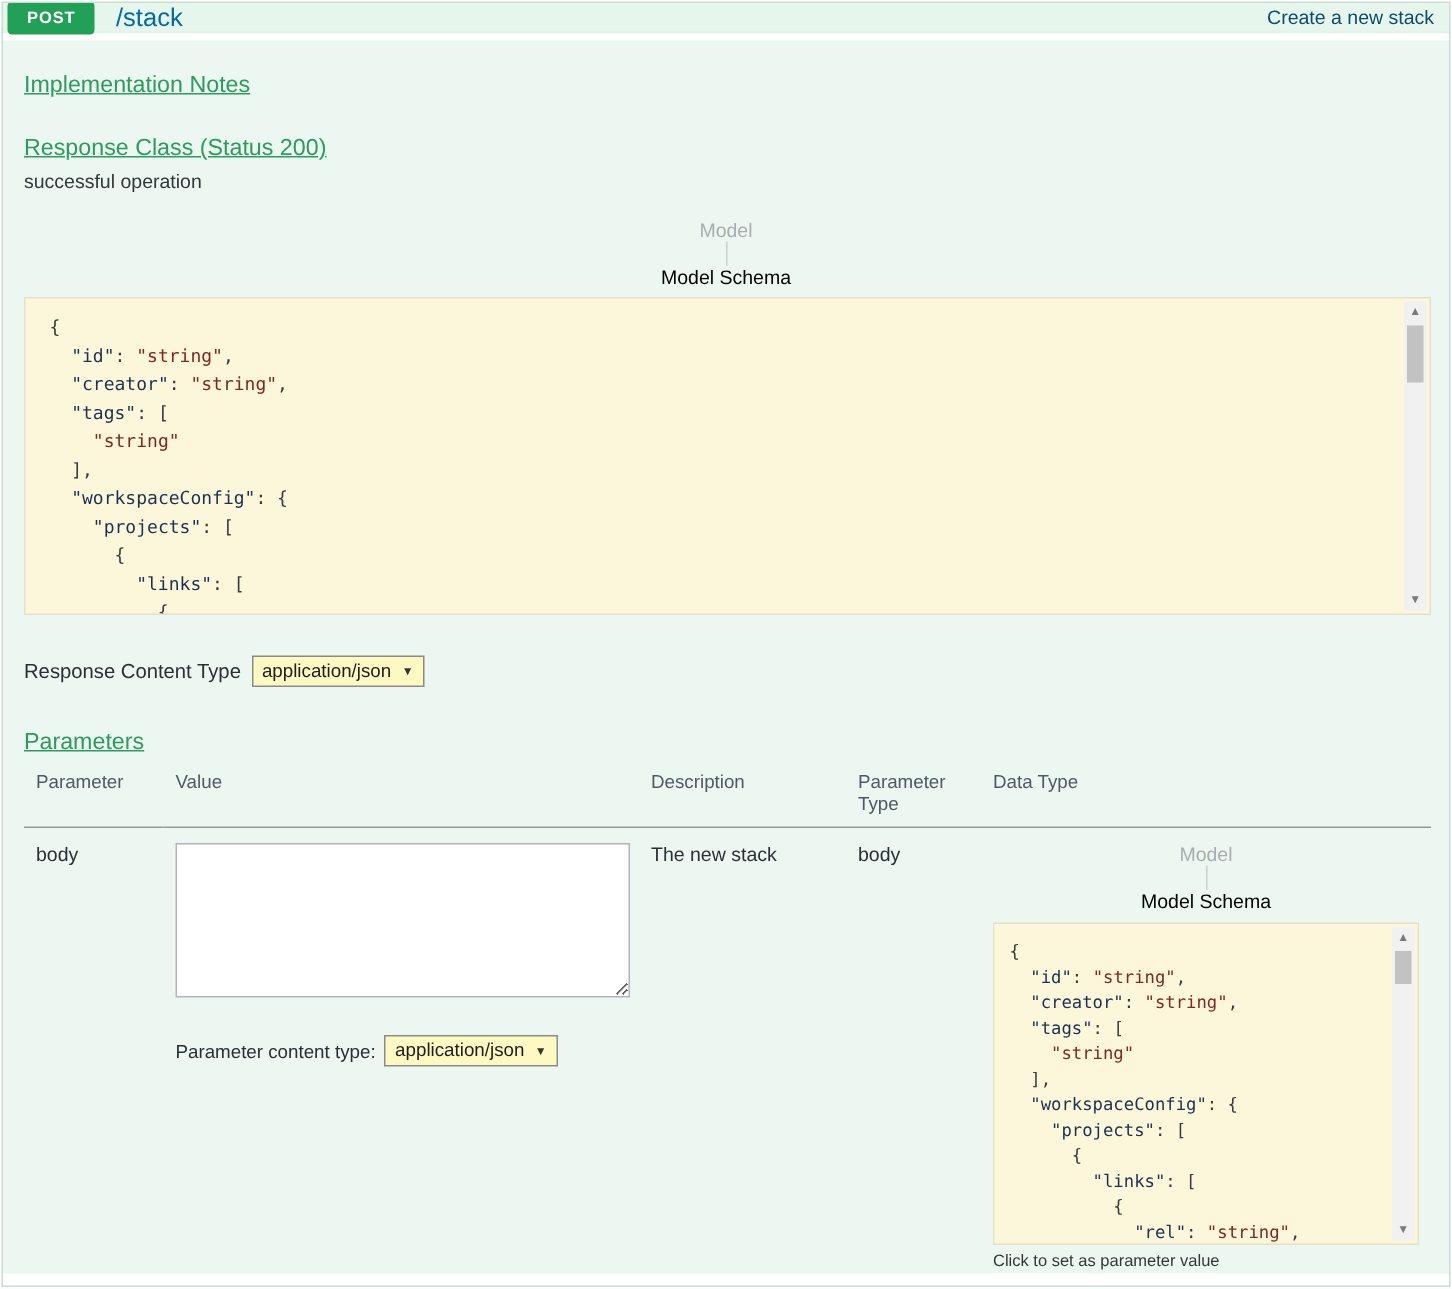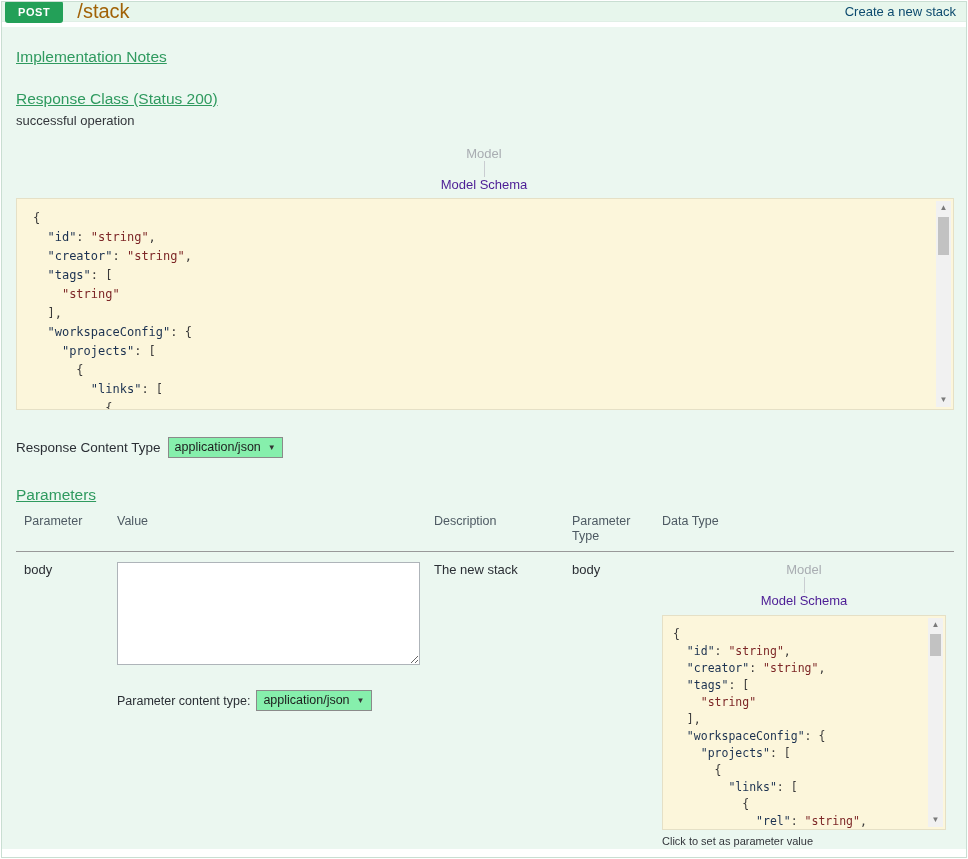--- a/index.html
+++ b/index.html
@@ -10,55 +10,55 @@
   }
   
   .heading {
     height:20px; background:#e7f6ec; border-bottom:1px solid #e0efe6;
     display:flex; align-items:center; padding:0 10px 0 3px;
   }
   .badge {
     background:#23a058; color:#fff; font-weight:bold; font-size:11px;
     letter-spacing:.6px; padding:5px 13px; border-radius:3px;
   }
-  .path { margin-left:14px; font-size:20px; color:#a16207; }
+  .path { margin-left:14px; font-size:17px; color:#0369a1; }
   .action { margin-left:auto; color:#0c4a6e; font-size:13px; cursor:pointer; }
   
   .content {
     background:#ebf7f0; height:822px; margin-top:5px;
     padding:0 14px; overflow:hidden;
   }
   h4.sec { color:#2f9a5f; font-size:15.5px; font-weight:normal; margin:0; line-height:19px;text-decoration:underline; }
   .sec-impl { padding-top:20px; }
   p.txt { font-size:13px; color:#33363b; margin:4px 0 0; line-height:17px; }
   .sec-resp { padding-top:23px; }
   
   .tabs { display:flex; align-items:center; margin:17px 0 6px; font-size:13px;flex-direction:column; }
   .tab-inactive { color:#a9adb2; cursor:pointer; }
   .tab-sep { width:1px; height:16px; background:#c9cdd1; margin:0 9px; }
-  .tab-active { color:#4c1d95; cursor:pointer; }
+  .tab-active { color:#000000; cursor:pointer; }
   
   .codewrap { position:relative; background:#fcf6db; border:1px solid #e5e0c6; overflow:hidden; }
   .codewrap1 { height:212px; width:938px; }
   .code { font-family:"DejaVu Sans Mono", monospace; color:#3a3a3a; white-space:pre; }
   .code1 { font-size:12px; line-height:19px; padding:10px 30px 0 16px; }
   .code .k { color:#1b3150; }
   .code .v { color:#7d2727; }
   .vsb {
     position:absolute; top:2px; right:2px; bottom:2px; width:15px;
     background:#f1f1f1; display:flex; flex-direction:column; align-items:center;
   }
   .vsb .arr { width:15px; height:14px; color:#7a7a7a; font-size:8px; line-height:14px; text-align:center; cursor:pointer; flex:none; }
   .vsb .arr.down { margin-top:auto; }
   .vsb .thumb { width:11px; background:#c2c2c2; margin-top:2px; cursor:pointer; flex:none; }
   .thumb1 { height:38px; }
   .thumb2 { height:22px; }
   
   .selectbox {
-    display:inline-flex; align-items:center; background:#86efac;
+    display:inline-flex; align-items:center; background:#fef9c3;
     border:1px solid #8a8a8a; padding:2px 6px 3px; font-size:12.5px; color:#1d1d1d;
     cursor:pointer; gap:7px;
   }
   .selectbox .caret { font-size:8px; color:#333; }
   .rct-row { margin-top:27px; display:flex; align-items:center; font-size:13.5px; color:#2b2f35; }
   .rct-row .selectbox { margin-left:7px; }
   .sec-params { padding-top:27px; }
   
   table.ptable { width:938px; border-collapse:collapse; margin-top:7px; table-layout:fixed; }
   .ptable th {

